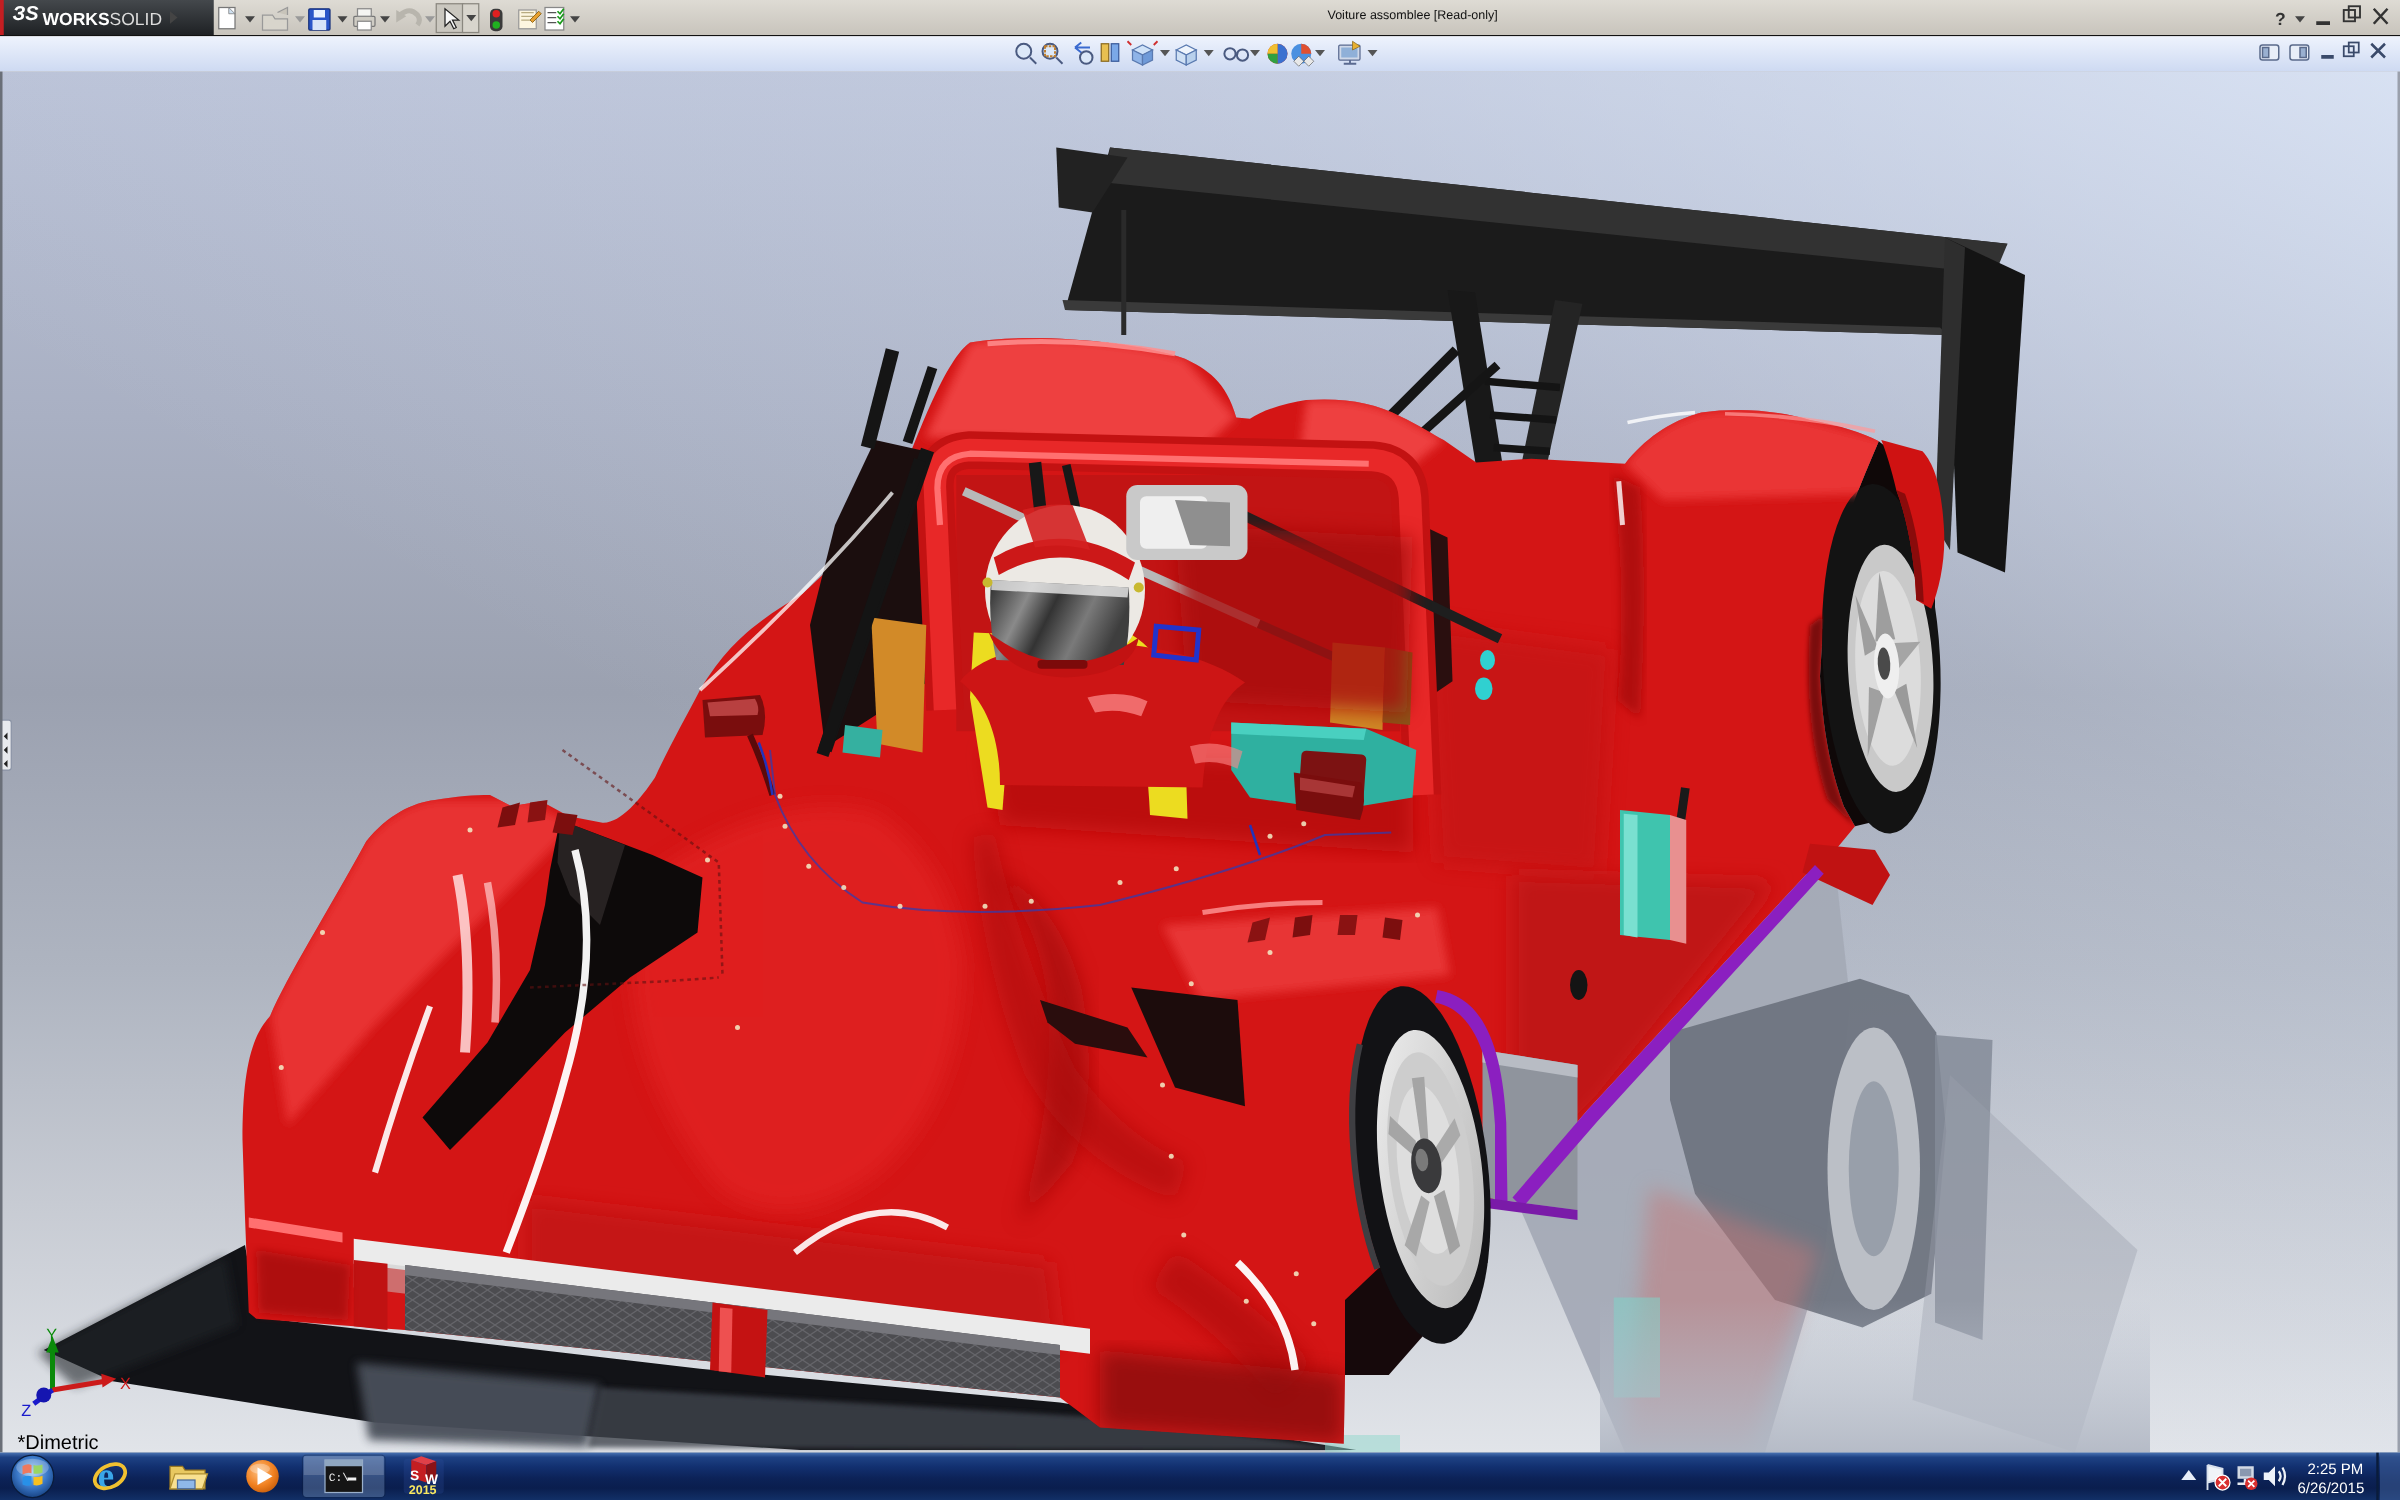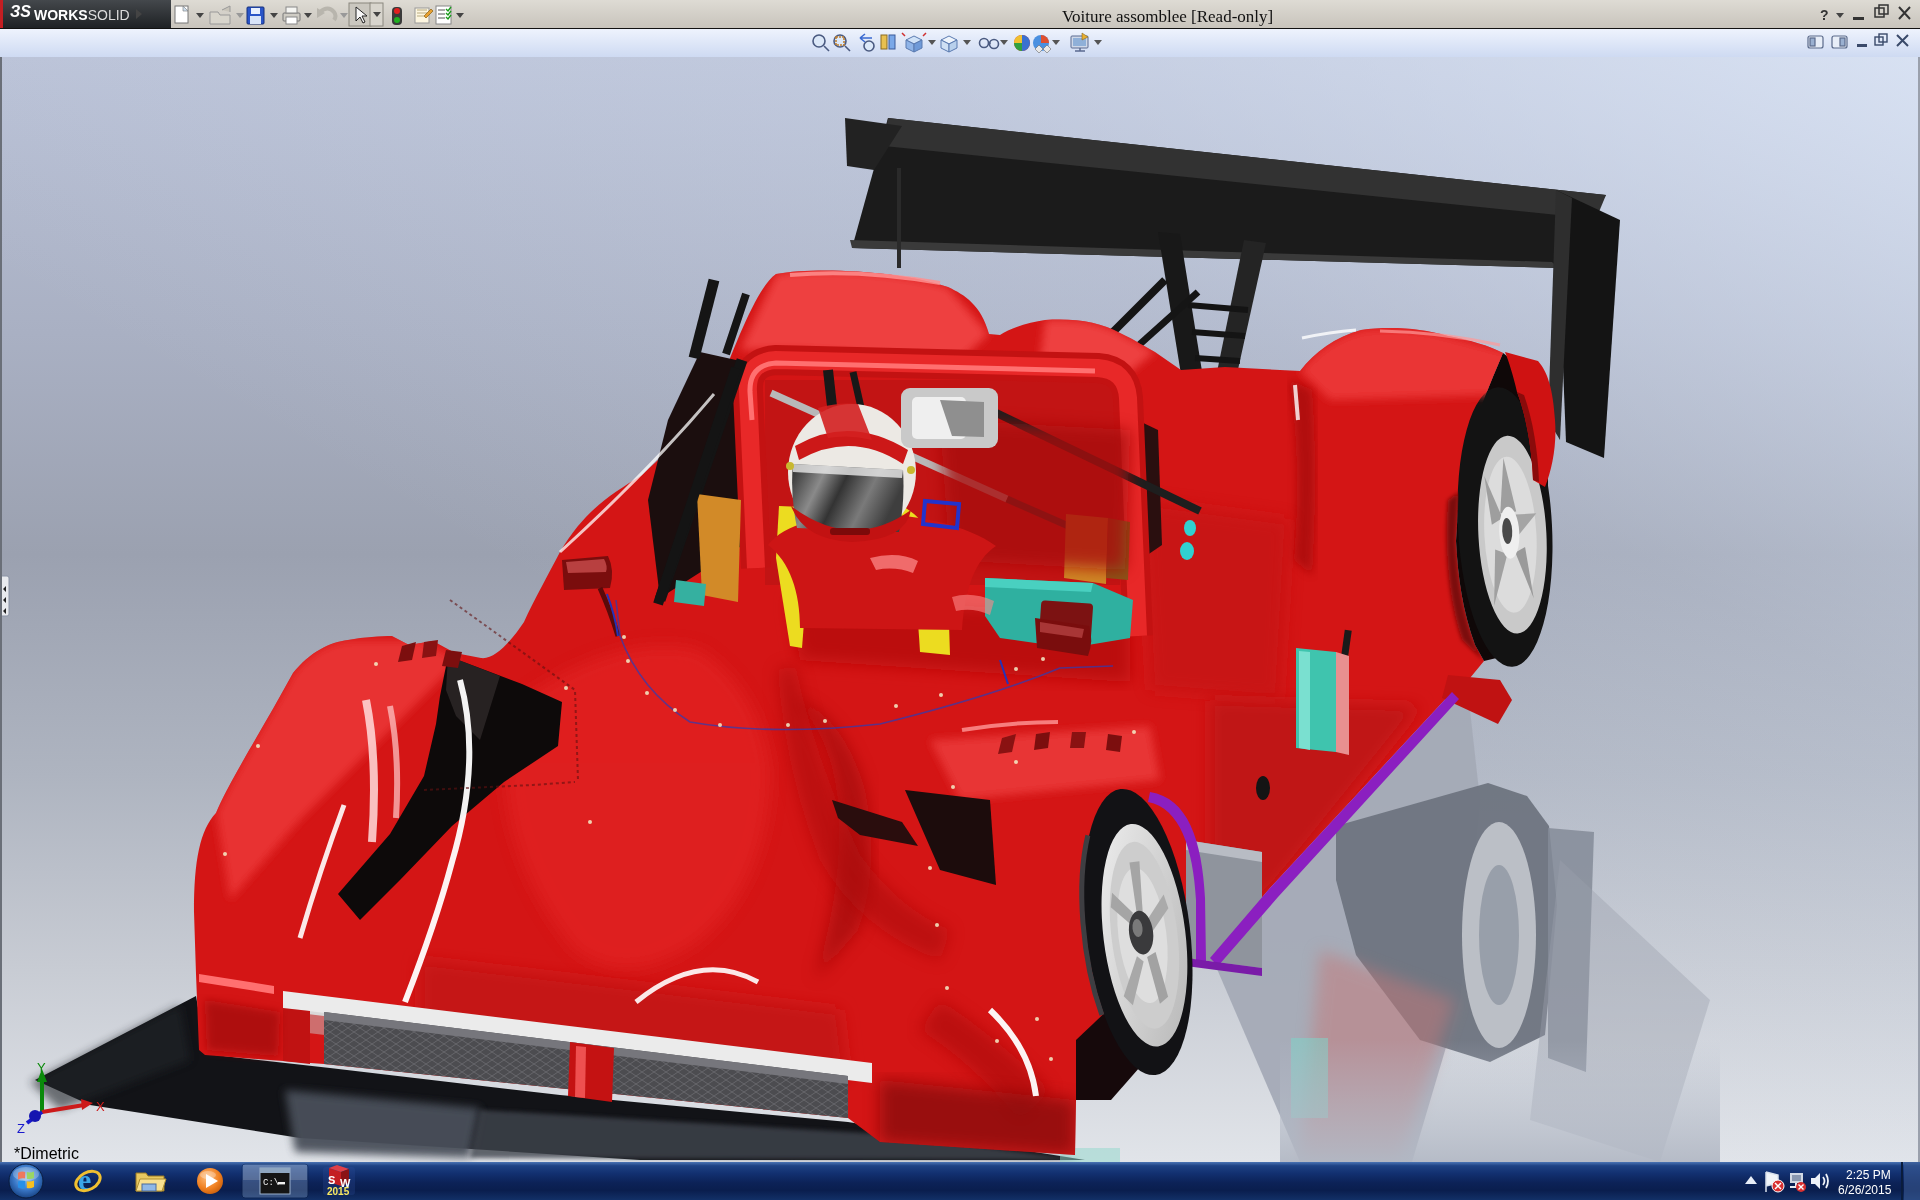--- a/index.html
+++ b/index.html
@@ -5,21 +5,21 @@
   html,body{margin:0;padding:0;width:1920px;height:1200px;overflow:hidden;
     font-family:"Liberation Sans", sans-serif;background:#d0cdc6;}
   #titlebar{position:absolute;left:0;top:0;width:1920px;height:29px;
     background:linear-gradient(#dedbd4,#c8c4bc);border-bottom:1px solid #111;box-sizing:border-box;}
   #logo{position:absolute;left:0;top:0;width:131px;height:28px;
     background:linear-gradient(#44484c,#1e2124);padding-left:40px;}
   #logo .red{position:absolute;left:0;top:0;width:3px;height:28px;background:#c41e22;}
   #logo .ds{position:absolute;left:10px;top:3px;color:#fff;font-size:16px;font-style:italic;font-weight:bold;}
   #logo .sw{position:absolute;left:34px;top:7px;color:#fff;font-size:14px;font-weight:bold;letter-spacing:0px;}
   #logo .sw b{font-weight:bold}#logo .sw span{font-weight:normal;color:#dcdcdc}
-  #title{position:absolute;left:1062px;top:7px;color:#111;font-size:17px;font-family:Liberation Serif, serif;}
+  #title{position:absolute;left:1062px;top:7px;color:#111;font-size:10px;}
   #menubar{position:absolute;left:0;top:29px;width:1920px;height:28px;
     background:linear-gradient(#eef3fd,#cedaf2);}
   #vp{position:absolute;left:0;top:57px;}
   #taskbar{position:absolute;left:0;top:1162px;width:1920px;height:38px;
     background:linear-gradient(#4a74b4 0%,#1e4284 10%,#123070 30%,#0c2257 55%,#0a1e4e 75%,#123067 100%);}
 </style>
 </head>
 <body>
 <svg id="vp" width="1920" height="1105" viewBox="0 57 1920 1105" xmlns="http://www.w3.org/2000/svg">
   <defs>

